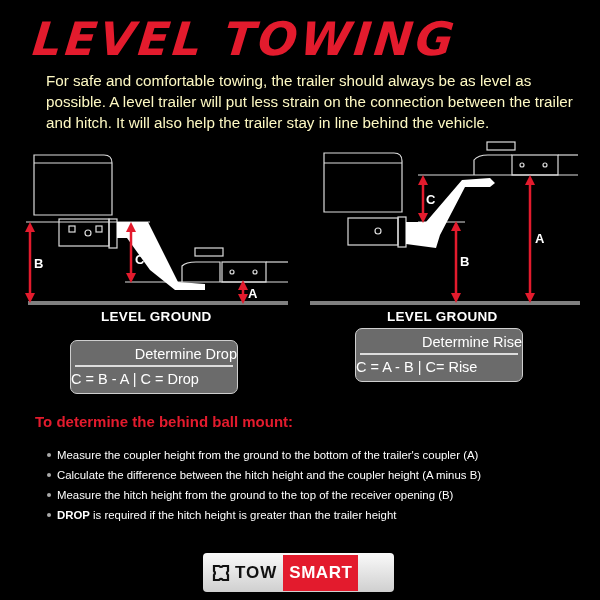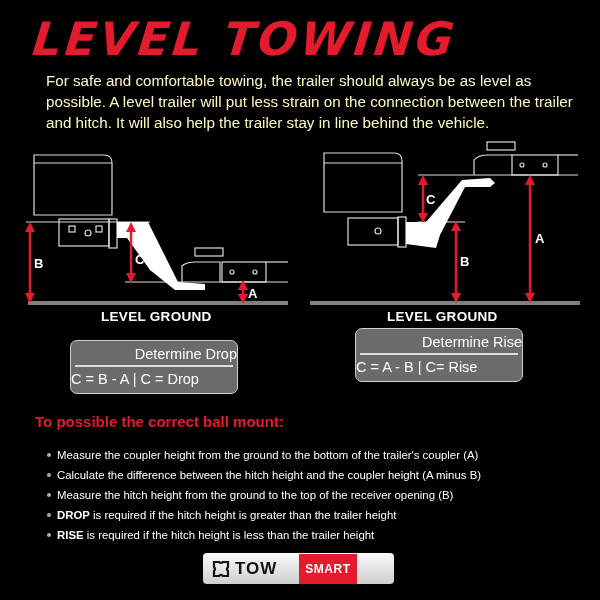--- a/index.html
+++ b/index.html
@@ -9,23 +9,23 @@
   svg.diagram{position:absolute;left:0;top:140px;}
   .ground-label{position:absolute;font-size:13.5px;font-weight:bold;letter-spacing:.3px;text-align:center;}
   .formula{position:absolute;width:166px;height:52px;border:1.5px solid #cfcfcf;border-radius:7px;background:#6b6b6b;}
   .formula .head{height:24px;text-align:right;font-size:14.5px;line-height:26px;}
   .formula .sep{height:1.5px;background:#ddd;margin:0 4px;}
   .formula .eq{font-size:14.5px;line-height:24px;}
   .steps-title{position:absolute;left:35px;top:413px;font-size:15px;font-weight:bold;color:#e31b2d;}
   ul.steps{position:absolute;left:35px;top:433px;margin:12px;padding:0;list-style:none;font-size:11.4px;}
   ul.steps li{height:20px;line-height:20px;white-space:nowrap;}
   ul.steps li .dot{display:inline-block;width:4px;height:4px;background:#aaa;border-radius:50%;margin:0 6px 2px 0;vertical-align:middle;}
-  .logo{position:absolute;left:203px;top:553px;width:191px;height:31px;border-radius:4px;background:linear-gradient(#fafafa,#cfcfcf);display:flex;align-items:center;}
+  .logo{position:absolute;left:203px;top:553px;width:191px;height:39px;border-radius:4px;background:linear-gradient(#fafafa,#cfcfcf);display:flex;align-items:center;}
   .logo .tow{color:#111;font-weight:bold;font-size:17px;letter-spacing:1px;margin-left:4px;}
-  .logo .smart{background:#e31b2d;color:#fff;font-weight:bold;font-size:12px;padding:8px 6px;margin-left:22px;letter-spacing:.5px;}
+  .logo .smart{background:#e31b2d;color:#fff;font-weight:bold;font-size:17px;padding:8px 6px;margin-left:6px;letter-spacing:.5px;}
 </style>
 </head>
 <body>
 
 <div class="title">LEVEL TOWING</div>
 <div class="intro">For safe and comfortable towing, the trailer should always be as level as possible. A level trailer will put less strain on the connection between the trailer and hitch. It will also help the trailer stay in line behind the vehicle.</div>
 
 <svg class="diagram" width="600" height="170" viewBox="0 140 600 170">
   <defs>
     <marker id="ah" viewBox="0 0 10 10" refX="5" refY="5" markerWidth="4" markerHeight="4" orient="auto-start-reverse">
@@ -95,27 +95,26 @@
   <div class="head">Determine Drop</div>
   <div class="sep"></div>
   <div class="eq">C = B - A | C = Drop</div>
 </div>
 <div class="formula" style="left:355px;top:328px;">
   <div class="head">Determine Rise</div>
   <div class="sep"></div>
   <div class="eq">C = A - B | C= Rise</div>
 </div>
 
-<div class="steps-title">To possible the correct ball mount:</div>
+<div class="steps-title">To determine the behind ball mount:</div>
 <ul class="steps">
   <li><span class="dot"></span><b></b><span>Measure the coupler height from the ground to the bottom of the trailer's coupler (A)</span></li>
   <li><span class="dot"></span><b></b><span>Calculate the difference between the hitch height and the coupler height (A minus B)</span></li>
   <li><span class="dot"></span><b></b><span>Measure the hitch height from the ground to the top of the receiver opening (B)</span></li>
   <li><span class="dot"></span><b>DROP</b><span> is required if the hitch height is greater than the trailer height</span></li>
-  <li><span class="dot"></span><b>RISE</b><span> is required if the hitch height is less than the trailer height</span></li>
 </ul>
 
 <div class="logo">
   <svg width="20" height="20" viewBox="0 0 20 20" style="margin-left:8px">
     <path d="M3,3 L8,3 Q10,5 12,3 L17,3 L17,8 Q15,10 17,12 L17,17 L12,17 Q10,15 8,17 L3,17 L3,12 Q5,10 3,8 Z" fill="none" stroke="#111" stroke-width="2.2"></path>
   </svg>
   <span class="tow">TOW</span>
   <span class="smart">SMART</span>
 </div>
 

